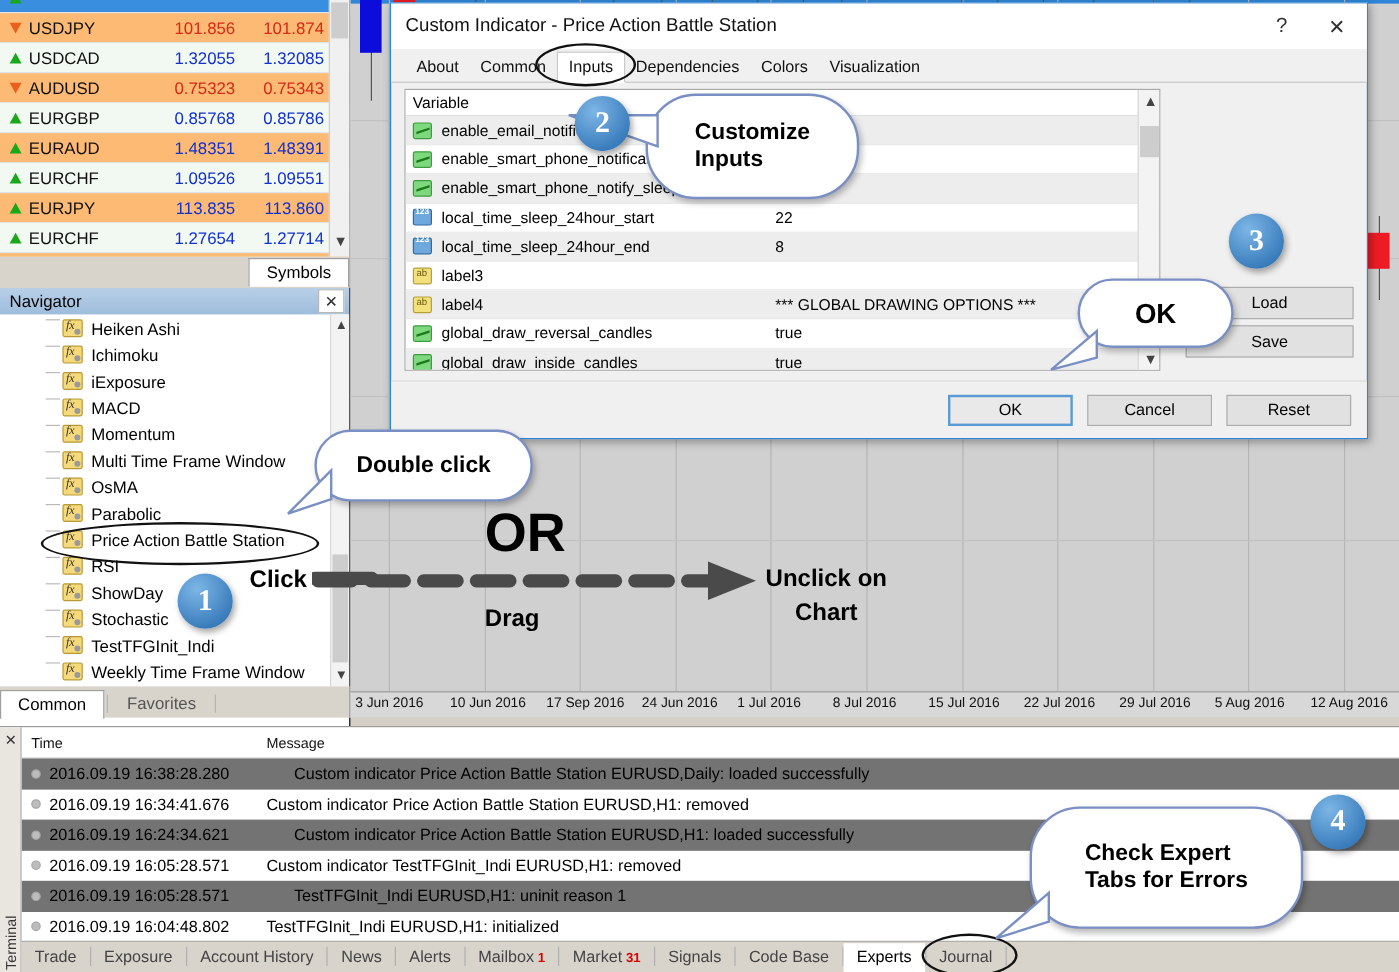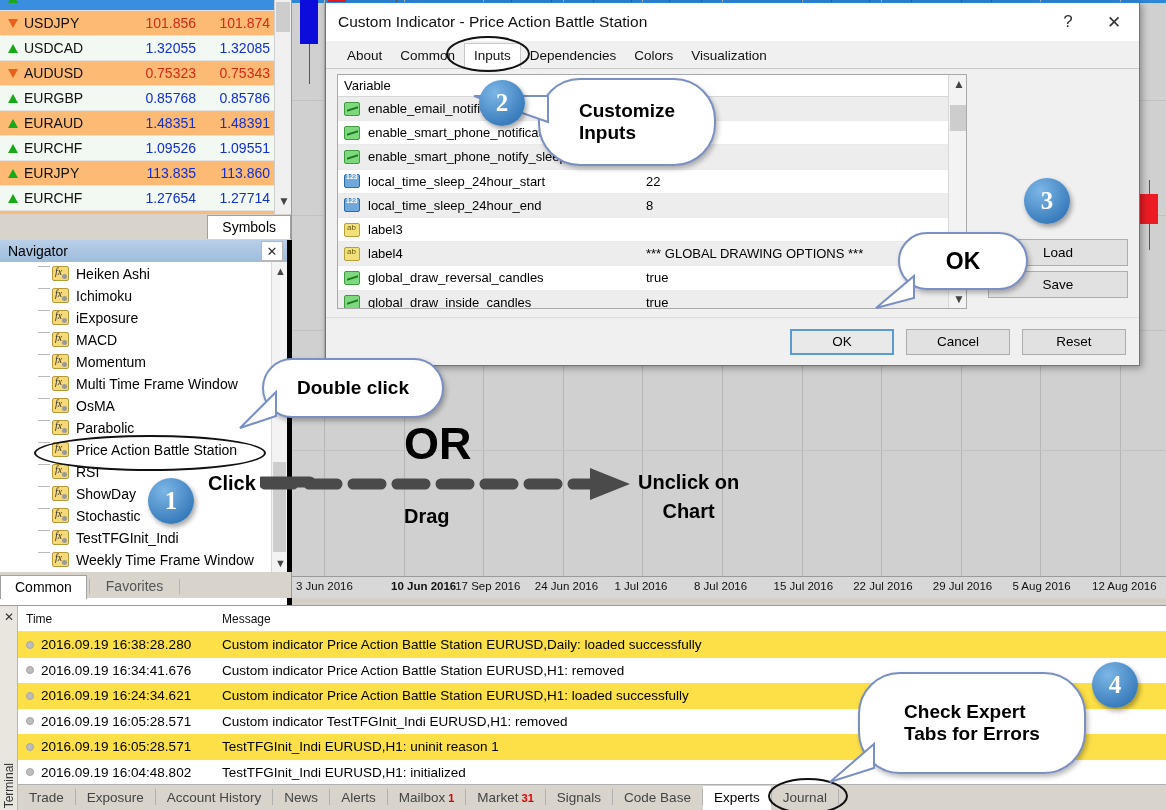--- a/index.html
+++ b/index.html
@@ -34,21 +34,21 @@
   
   #mw-tabs { position:absolute; left:0; top:214px; width:292px; height:26px;
              background:#d8d4cc; border-right:1px solid #9a9a9a; display:flex; align-items:flex-end;flex-direction:column; }
   .tabbtn { padding:3px 14px 4px; font-size:14px; color:#555; }
   .tabbtn.active { background:#fff; color:#000; border:1px solid #a0a0a0; border-bottom:none;
                    position:relative; top:1px; }
   .tabsep { width:1px; height:15px; background:#b5b5b5; margin:0 2px 4px; }
 
   
   #navigator { position:absolute; left:0; top:240px; width:292px; height:427px;
-               background:#fff; border-right:5px solid #000000; }
+               background:#fff; border-right:1px solid #000000; }
   #nav-title { height:22px; background:linear-gradient(#b9cfe8,#9dbddc);
                display:flex; align-items:center; padding:0 4px 0 8px; font-size:14px; }
   #nav-title .t { flex:1; }
   #nav-close { width:22px; height:20px; display:flex; align-items:center; justify-content:center;
                background:#fff; border:1px solid #b7b7b7; font-size:13px; color:#333; }
   #nav-list { position:relative; height:310px; overflow:hidden; padding-top:4px; }
   .nav-item { display:flex; align-items:flex-start; height:22px; padding-left:52px; font-size:14px; }
   .nav-item .tree { position:absolute; left:38px; width:12px; border-top:1px solid #bbb; }
   .fx-icon { width:17px; height:15px; margin-right:7px; flex:0 0 17px; position:relative;
              background:#f5d97a; border:1px solid #b79a36; border-radius:2px; }
@@ -132,21 +132,21 @@
                border-right:1px solid #b5b5b5; }
   #term-side .x { position:absolute; top:4px; left:4px; font-size:12px; color:#333; }
   #term-side .vlabel { position:absolute; bottom:2px; left:2px; font-size:12px; color:#333;
                        writing-mode:vertical-rl; transform:rotate(180deg); }
   #log { position:absolute; left:18px; right:0; top:0; bottom:26px; overflow:hidden; }
   #log-head { display:flex; height:26px; align-items:center; border-bottom:1px solid #dcdcdc;
               font-size:12px; color:#111; }
   #log-head .h-time { flex:0 0 200px; padding-left:8px; }
   #log-head .h-msg { flex:1; padding-left:4px; }
   .log-row { display:flex; height:25.5px; align-items:center; font-size:13.5px; }
-  .log-row.odd { background:#fde047; }
+  .log-row.odd { background:#737373;gap:23px; }
   .log-row .t { flex:0 0 200px; padding-left:8px; display:flex; align-items:center; gap:7px; }
   .log-row .m { flex:1; padding-left:4px; }
   .bullet { width:8px; height:8px; border-radius:50%; background:#bdbdbd; flex:0 0 8px;
             border:1px solid #a5a5a5; }
   #term-tabs { position:absolute; left:18px; right:0; bottom:0; height:26px; background:#d8d4cc;
                display:flex; align-items:flex-end; border-top:1px solid #b0b0b0; }
   .ttab { padding:4px 11px 5px; font-size:13.5px; color:#444; display:flex; gap:3px; align-items:baseline; }
   .ttab.active { background:#fff; color:#000; }
   .tbadge { font-size:11px; color:#d00; font-weight:bold; }
   .ttabsep { width:1px; height:16px; background:#b0b0b0; margin:0 0 5px; }
@@ -482,21 +482,21 @@
         <div class="wick" style="top:150px;height:190px;"></div>
         <div class="body c-up" style="top:170px;height:110px;"></div>
       </div>
       <div class="candle" style="left: 848px; top: 4px; width: 18px;">
         <div class="wick" style="top:176px;height:70px;"></div>
         <div class="body c-dn" style="top:190px;height:30px;"></div>
       </div>
     </div>
   <div id="date-axis">
       <div class="tick" style="left: 4px;">3 Jun 2016</div>
-      <div class="tick" style="left: 99px; font-weight: bold;">10 Jun 2016</div>
+      <div class="tick" style="left: 83px;">10 Jun 2016</div>
       <div class="tick" style="left: 163.2px;">17 Sep 2016</div>
       <div class="tick" style="left: 242.8px;">24 Jun 2016</div>
       <div class="tick" style="left: 322.4px;">1 Jul 2016</div>
       <div class="tick" style="left: 402px;">8 Jul 2016</div>
       <div class="tick" style="left: 481.6px;">15 Jul 2016</div>
       <div class="tick" style="left: 561.2px;">22 Jul 2016</div>
       <div class="tick" style="left: 640.8px;">29 Jul 2016</div>
       <div class="tick" style="left: 720.4px;">5 Aug 2016</div>
       <div class="tick" style="left: 800px;">12 Aug 2016</div>
     </div>

